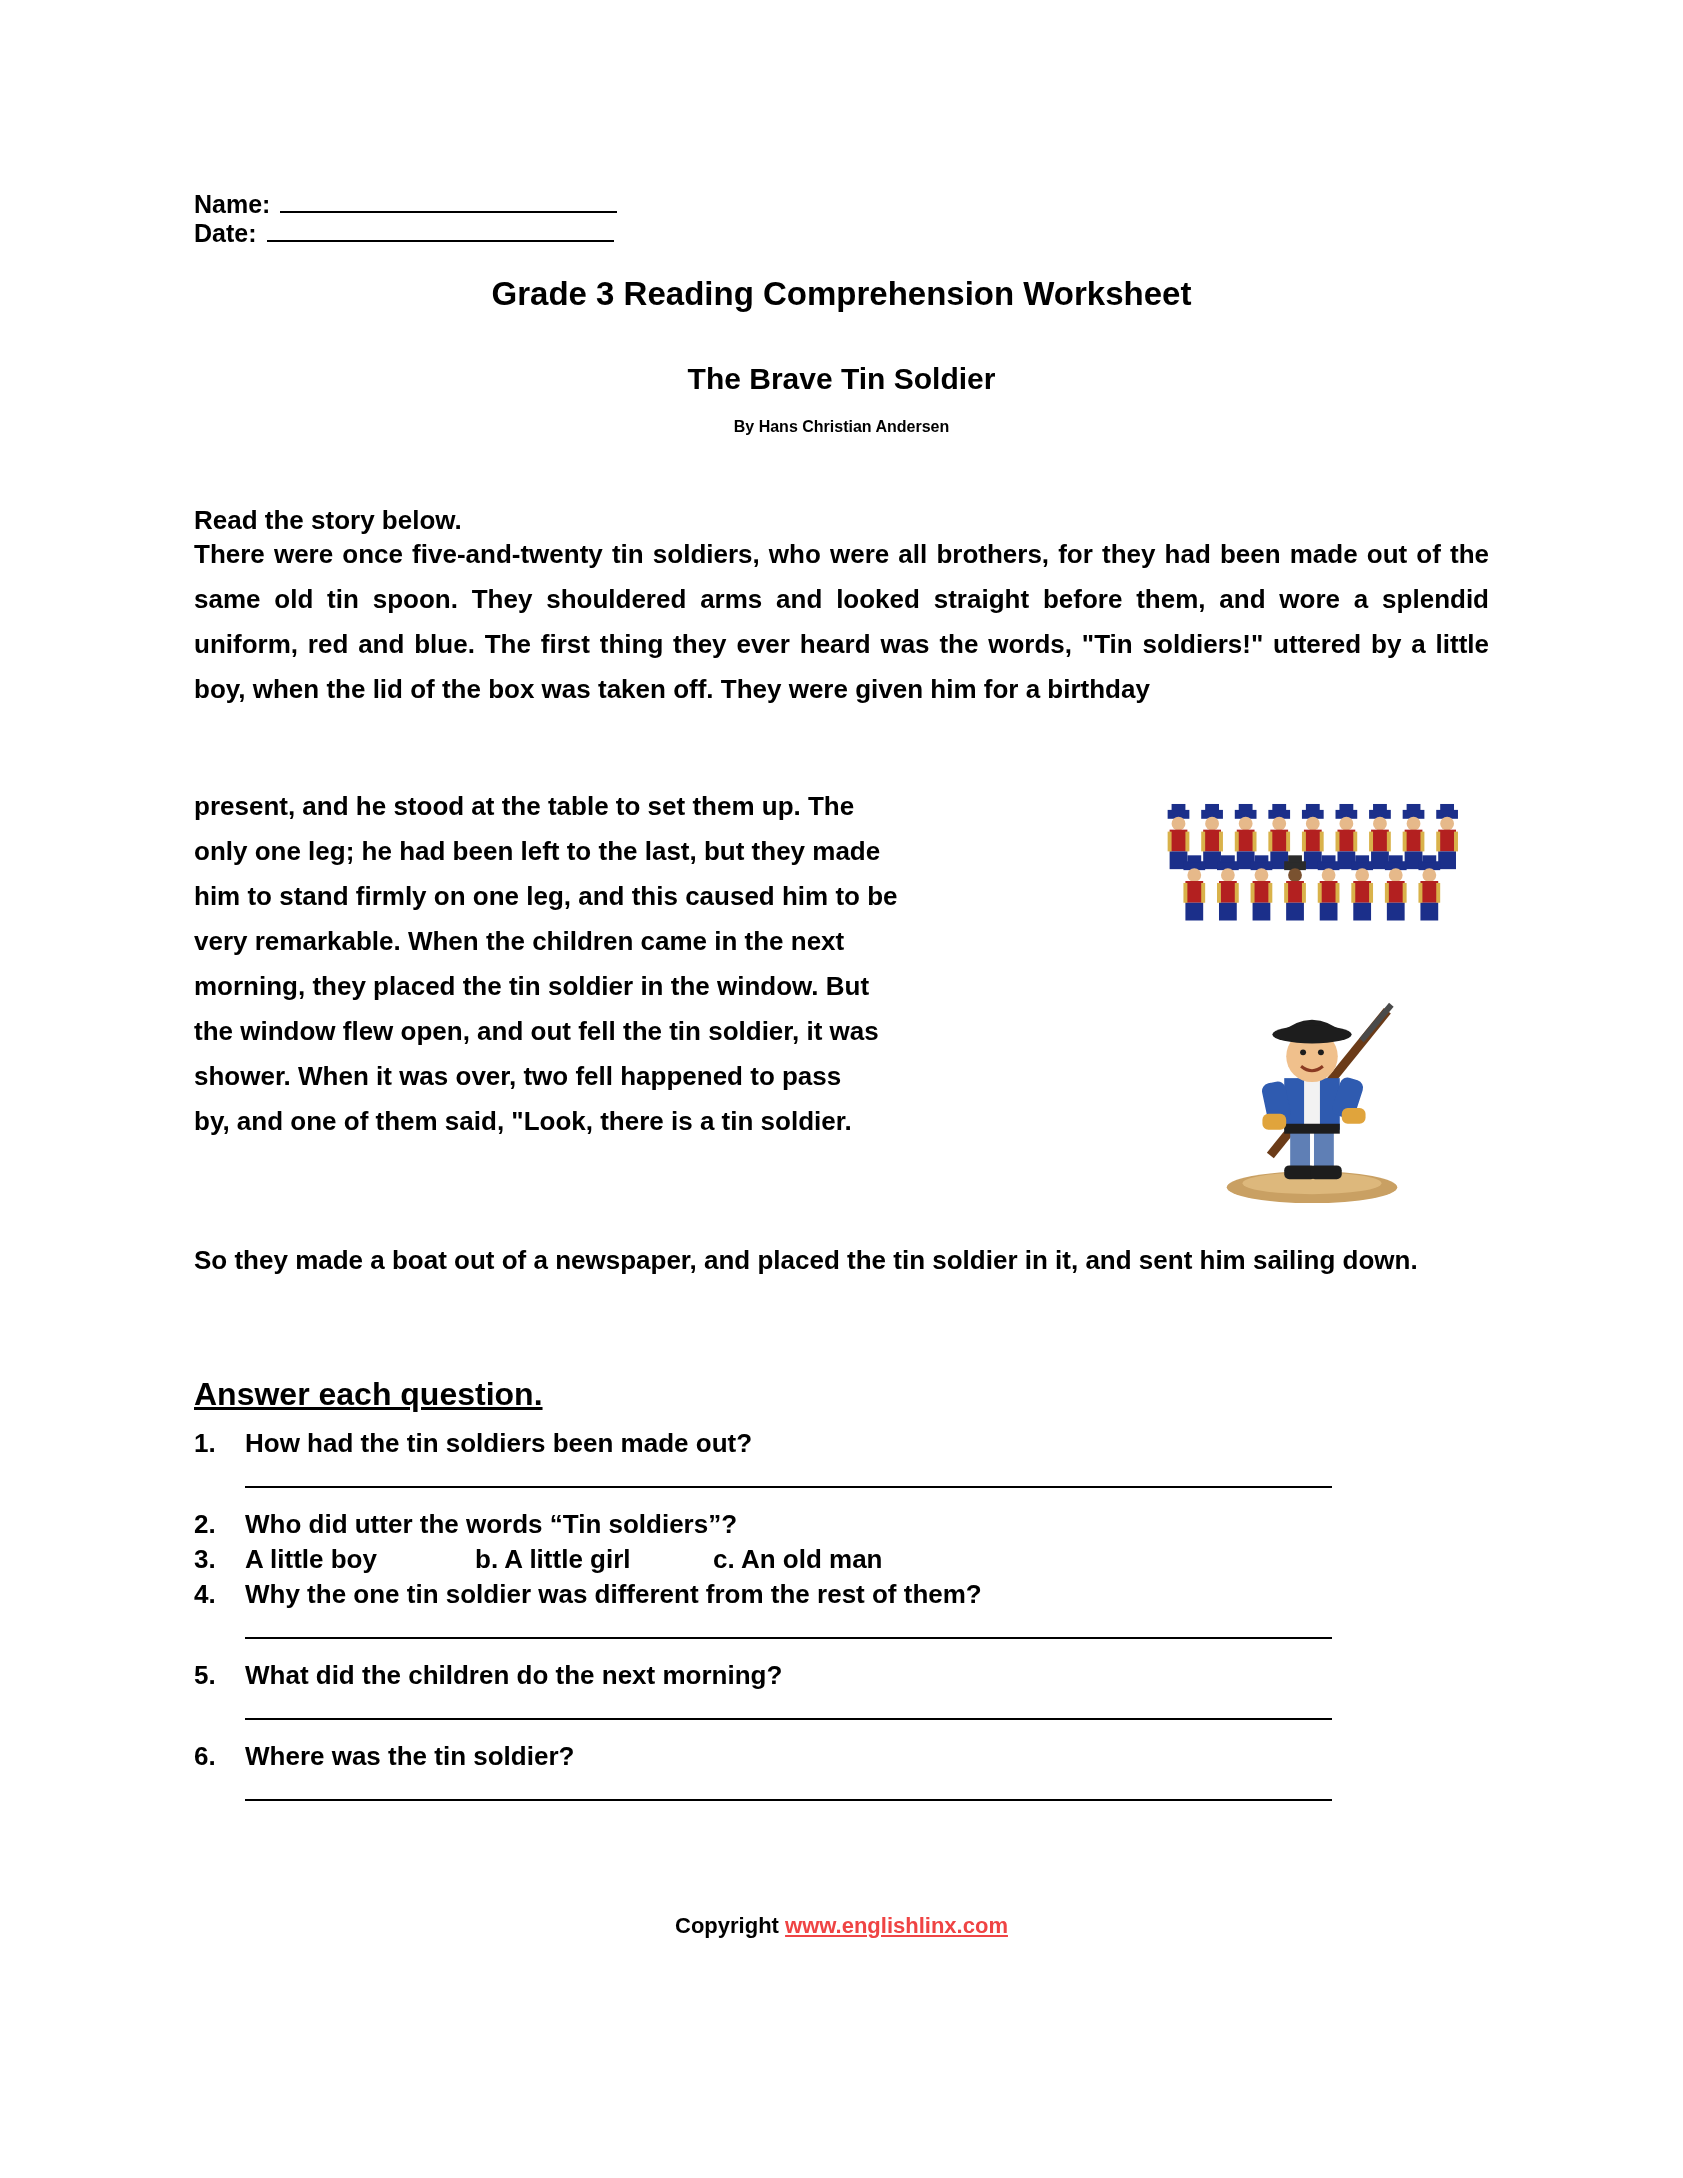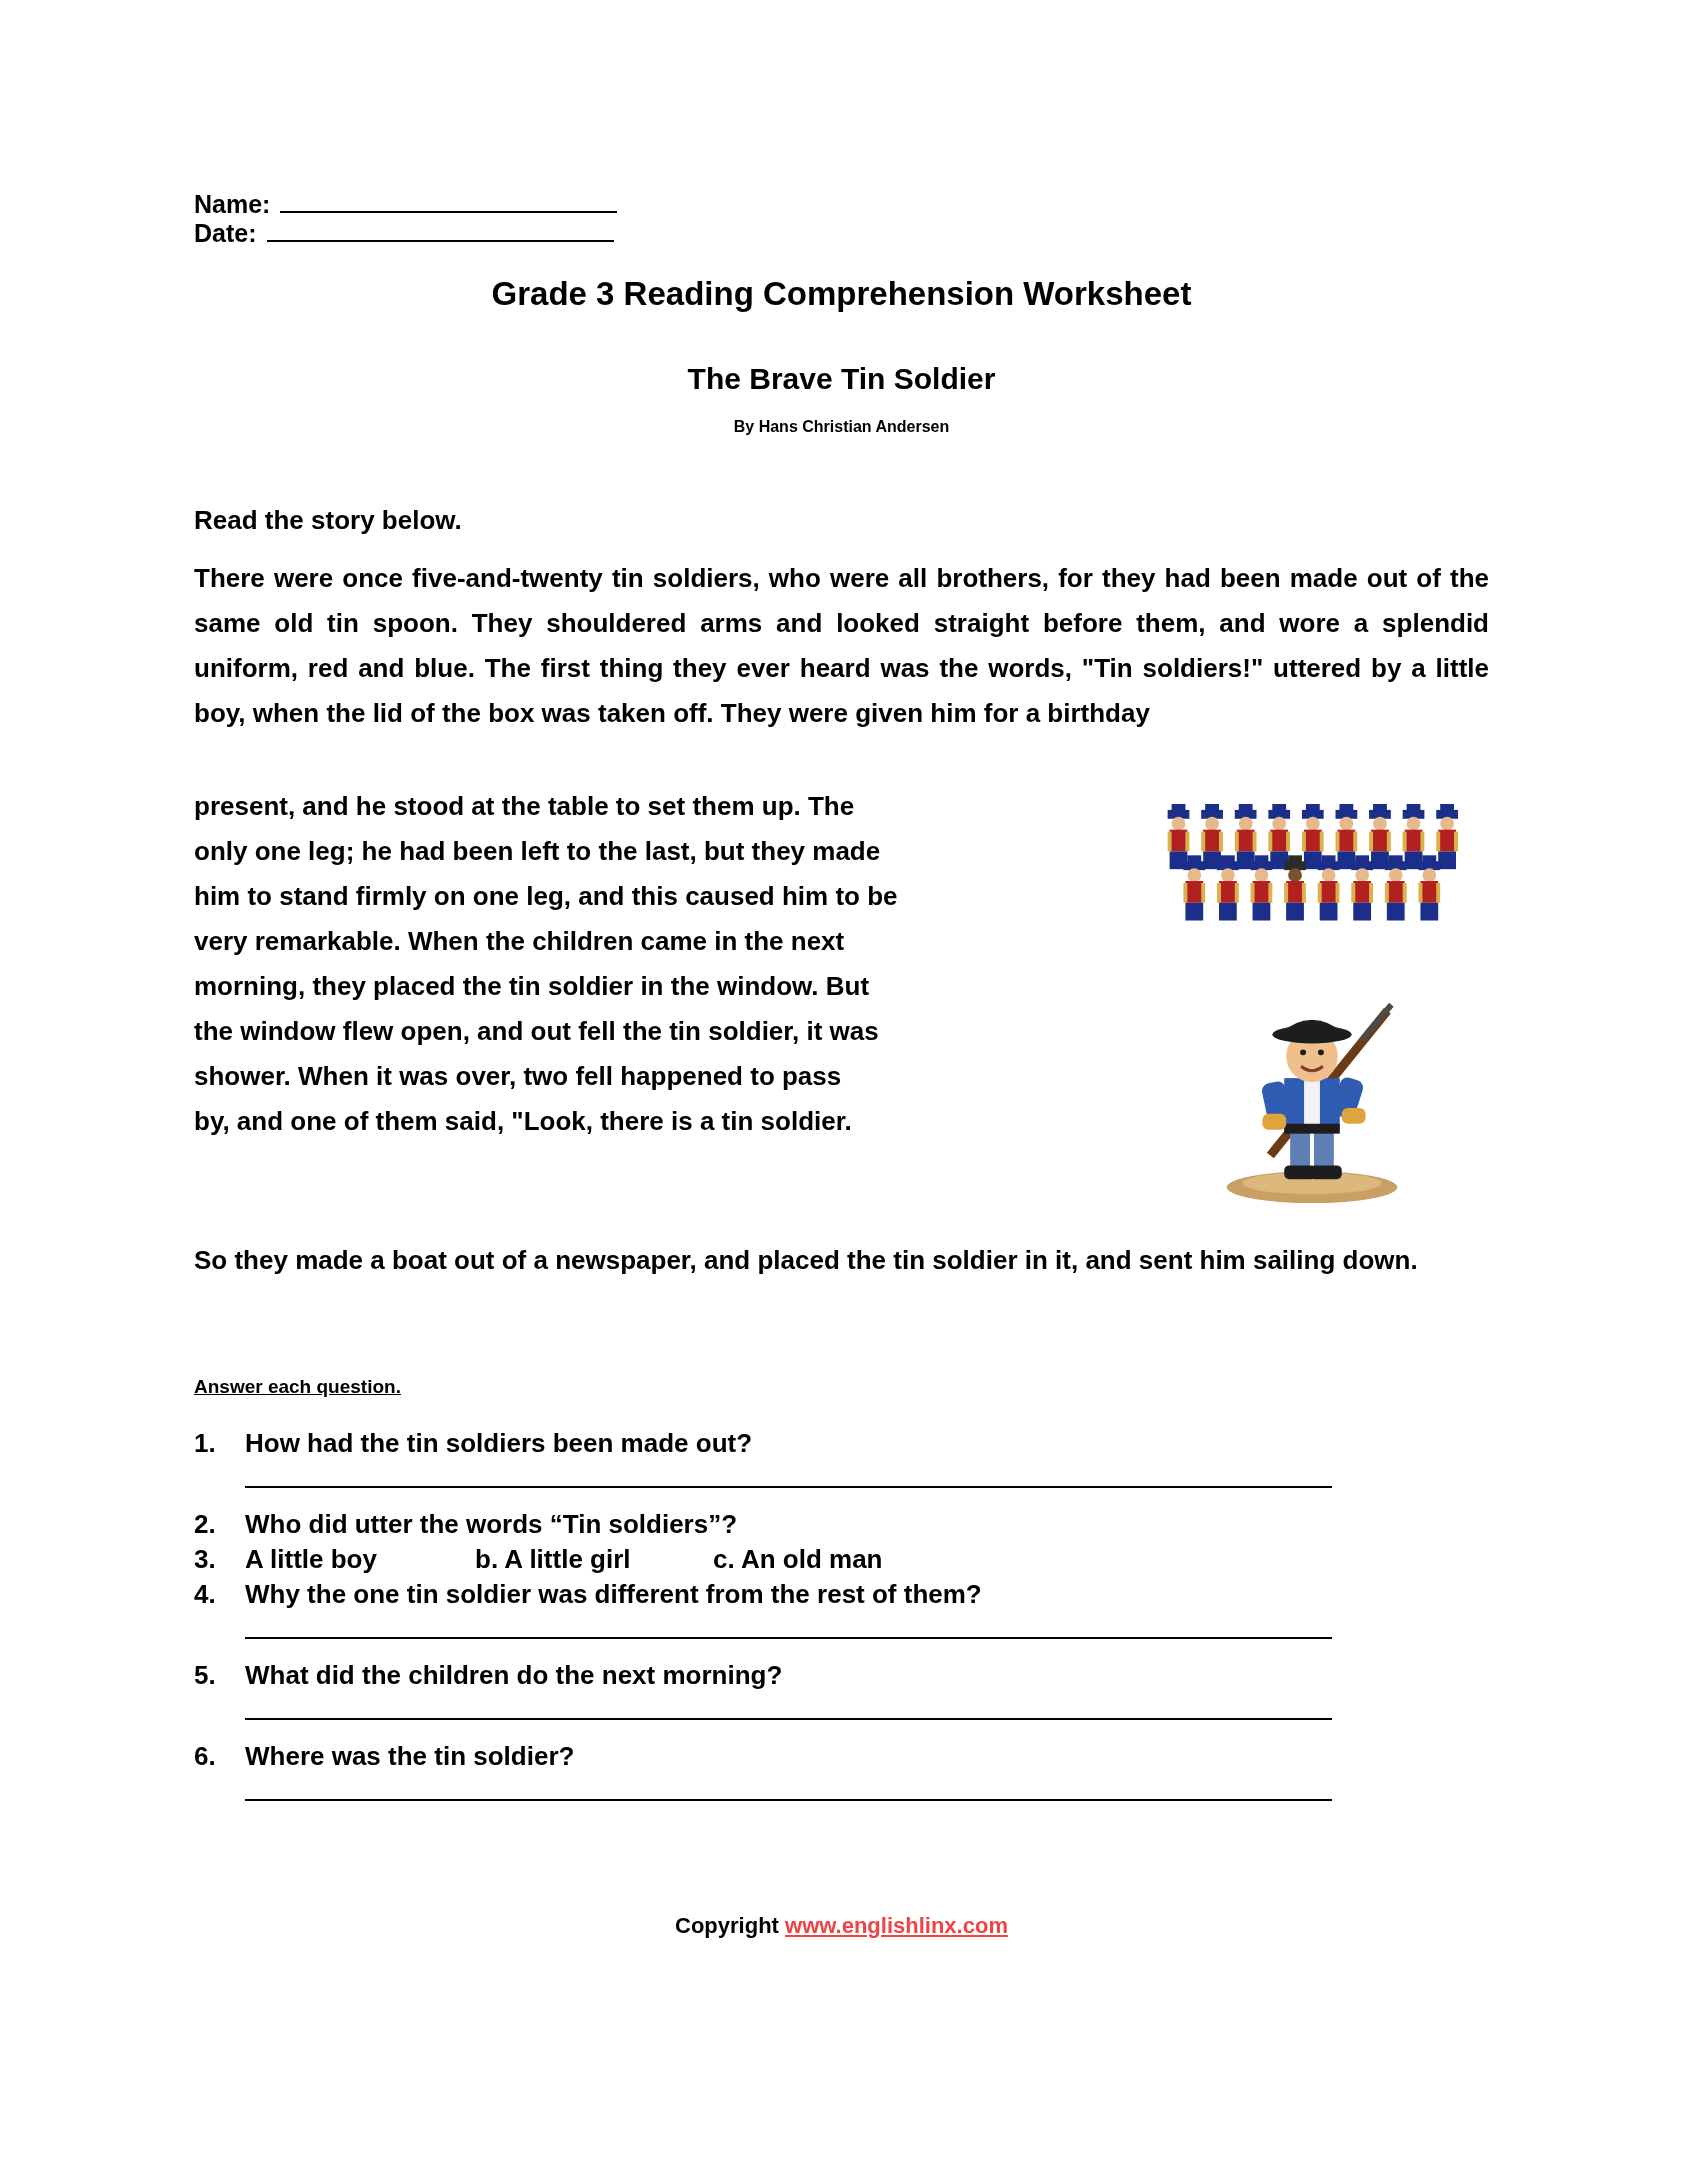--- a/index.html
+++ b/index.html
@@ -76,21 +76,21 @@
   .instruction {
     position: absolute;
     left: 194px;
     top: 505px;
     font-size: 26px;
     font-weight: bold;
   }
   .passage-top {
     position: absolute;
     left: 194px;
-    top: 556px;
+    top: 532px;
     width: 1295px;
     font-size: 26px;
     font-weight: bold;
     line-height: 45px;
     text-align: justify;
     text-justify: inter-word;
   }
   .passage-mid {
     position: absolute;
     left: 194px;
@@ -127,21 +127,21 @@
     top: 975px;
     width: 238px;
     height: 238px;
   }
 
   
   .answer-heading {
     position: absolute;
     left: 194px;
     top: 1376px;
-    font-size: 19px;
+    font-size: 32px;
     font-weight: bold;
     text-decoration: underline;
   }
   .questions {
     position: absolute;
     left: 194px;
     top: 1428px;
     width: 1168px;
     font-size: 26px;
     font-weight: bold;

